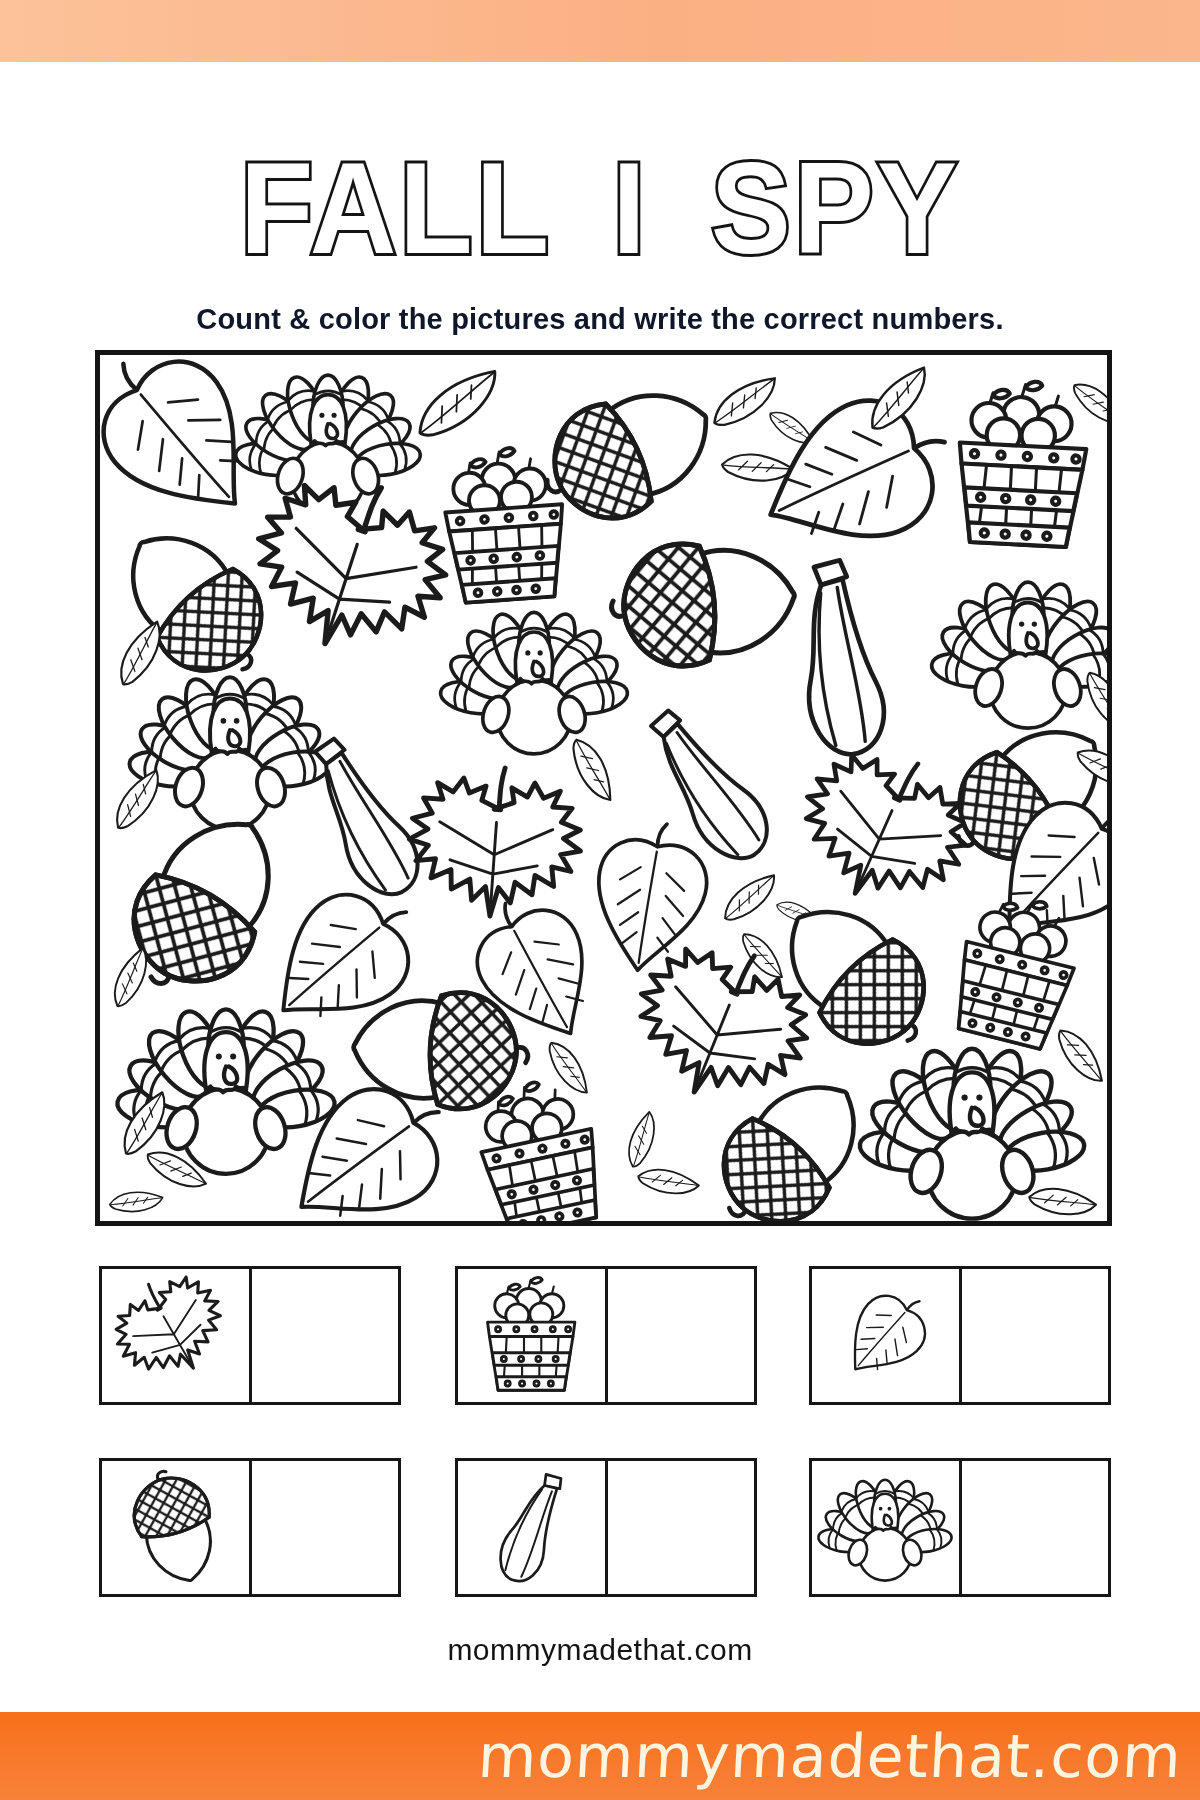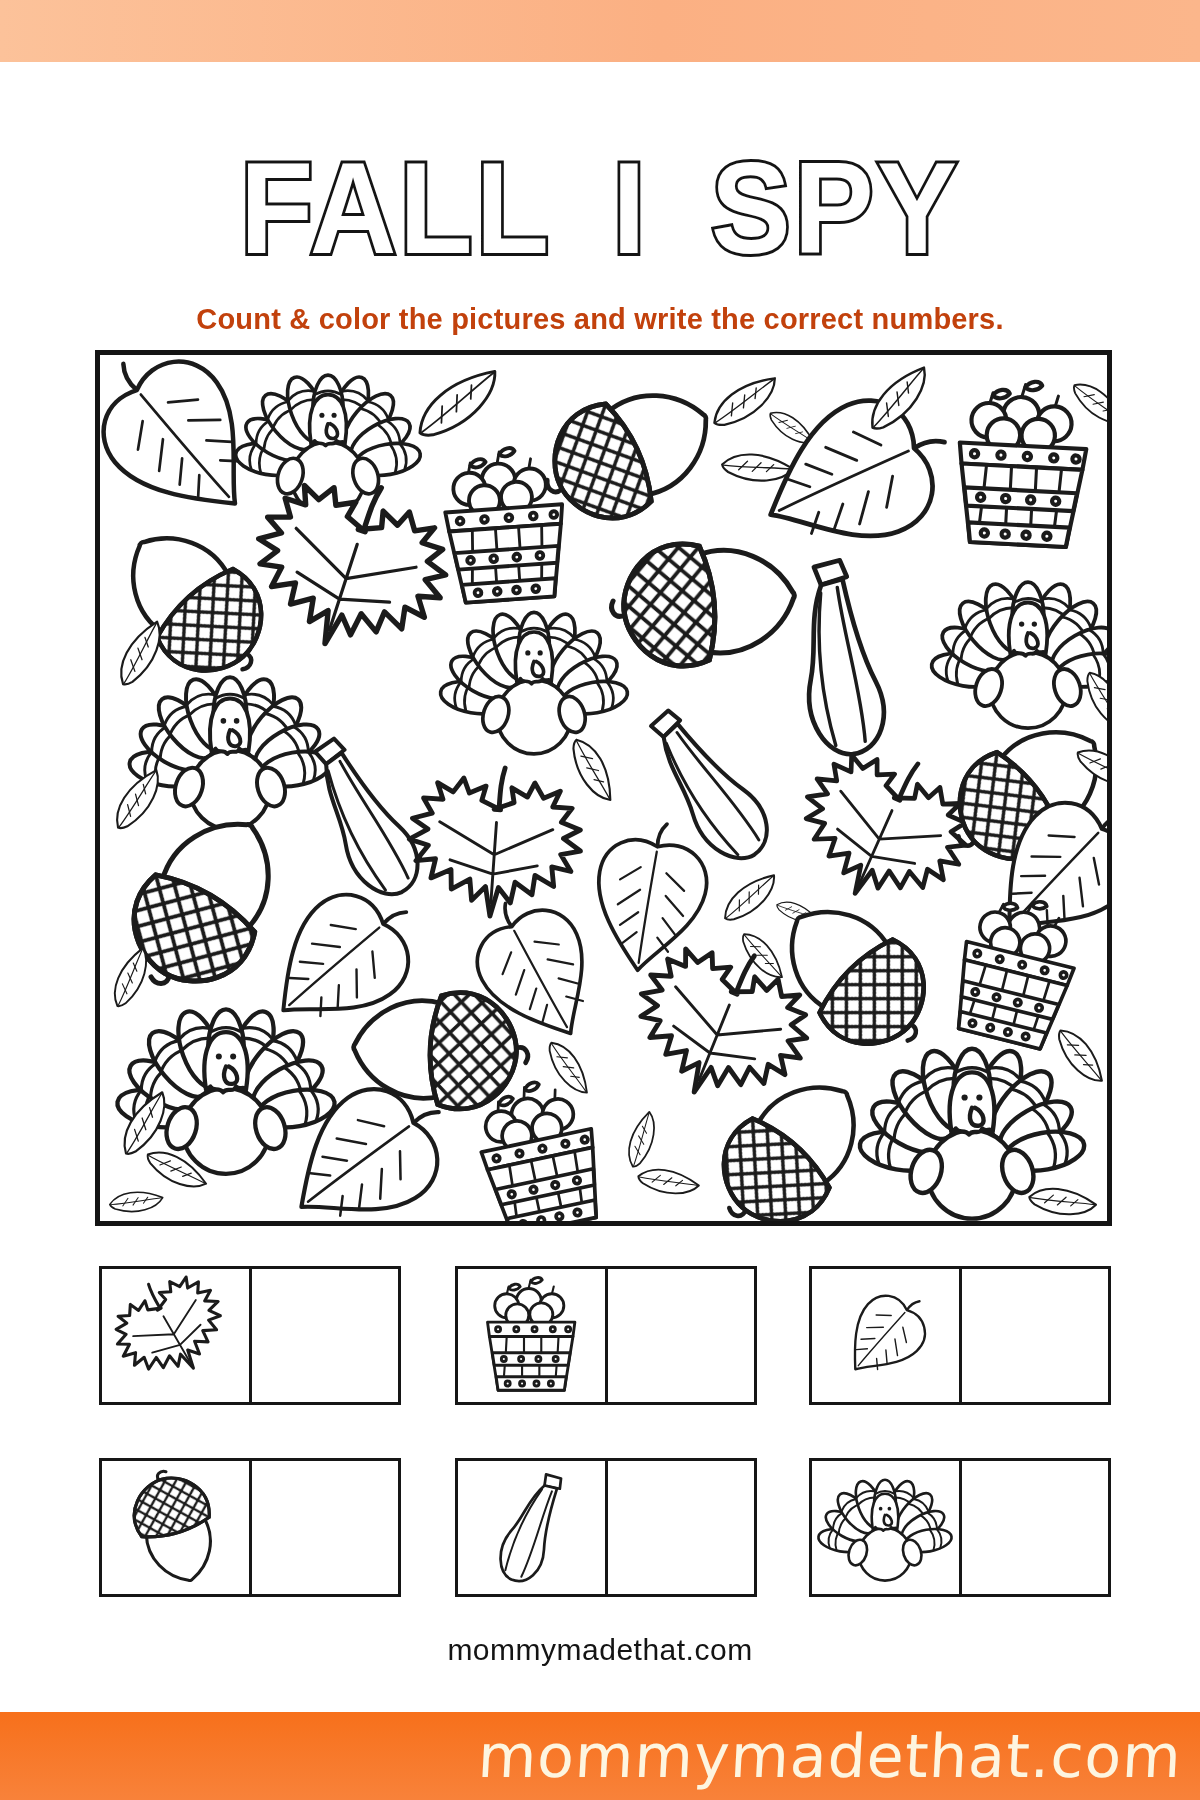--- a/index.html
+++ b/index.html
@@ -5,21 +5,21 @@
   html,body{margin:0;padding:0;background:#ffffff;}
   .page{position:relative;width:1200px;height:1800px;overflow:hidden;background:#fff;
         font-family:"Liberation Sans",sans-serif;}
   .top-bar{position:absolute;left:0;top:0;width:1200px;height:62px;
            background:linear-gradient(90deg,#fcc29a,#fbb083 55%,#fbb68b);}
   .title{position:absolute;left:0;top:148px;width:1200px;text-align:center;
          font-weight:700;font-size:120px;line-height:1.0;color:#ffffff;
          -webkit-text-stroke:5.5px #141414;paint-order:stroke fill;
          letter-spacing:3px;word-spacing:26px;transform:scaleY(1.08);}
   .subtitle{position:absolute;left:0;top:303px;width:1200px;text-align:center;
-            font-size:29px;font-weight:600;color:#c2410c;letter-spacing:.2px;}
+            font-size:29px;font-weight:600;color:#0f172a;letter-spacing:.2px;}
   .board{position:absolute;left:95px;top:350px;width:1007px;height:866px;
          border:5px solid #141414;background:#fff;}
   .board svg{display:block;}
   .answer-box{position:absolute;border:3px solid #161616;display:flex;background:#fff;}
   .answer-img{width:50%;height:100%;display:flex;align-items:center;justify-content:center;
               border-right:3px solid #161616;}
   .answer-img svg{overflow:visible;}
   .answer-write{width:50%;height:100%;}
   .footer-site{position:absolute;left:0;top:1633px;width:1200px;text-align:center;
                font-size:30px;font-weight:500;color:#141414;letter-spacing:.5px;}

